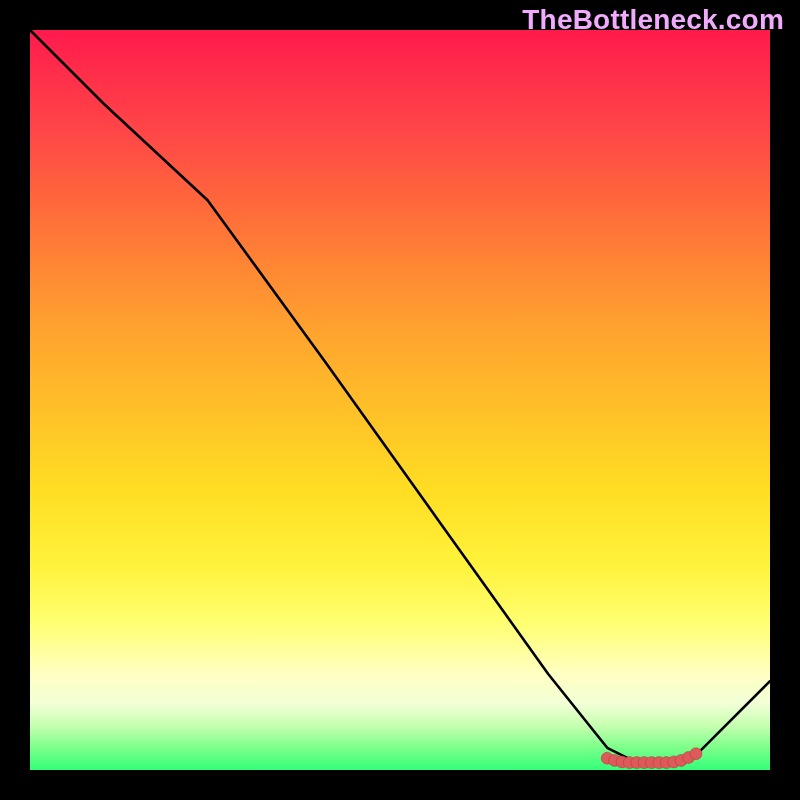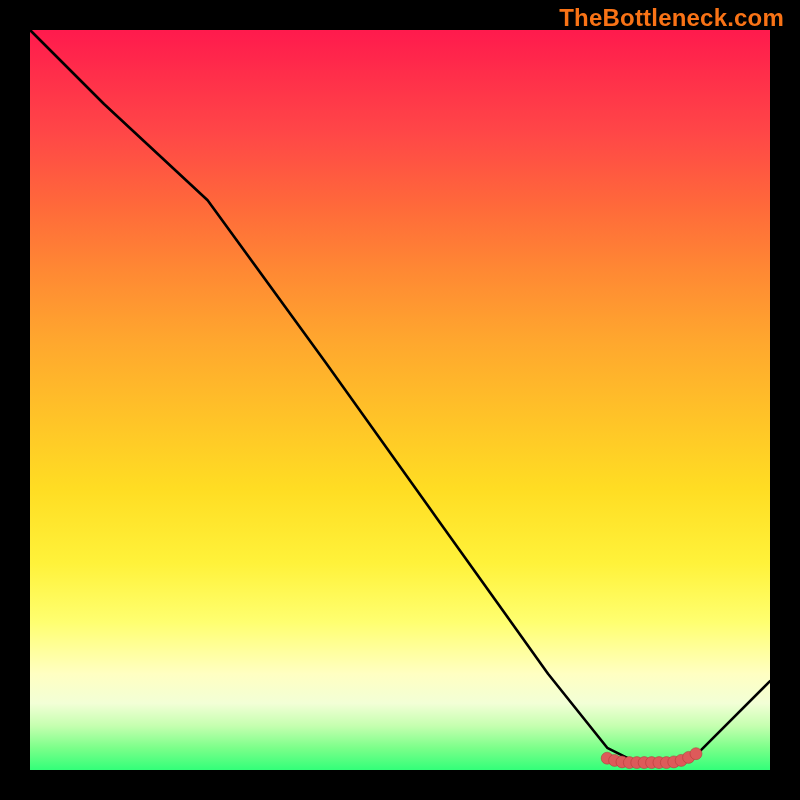--- a/index.html
+++ b/index.html
@@ -13,23 +13,23 @@
   }
   .stage {
     position: relative;
     width: 800px;
     height: 800px;
   }
   .watermark {
     position: absolute;
     top: 4px;
     right: 16px;
-    font-size: 24px;
+    font-size: 28px;
     font-weight: 600;
-    color: #f97316;
+    color: #f0abfc;
     letter-spacing: 0.2px;
     user-select: none;
   }
   .plot {
     position: absolute;
     left: 30px;
     top: 30px;
     width: 740px;
     height: 740px;
     background: linear-gradient(

